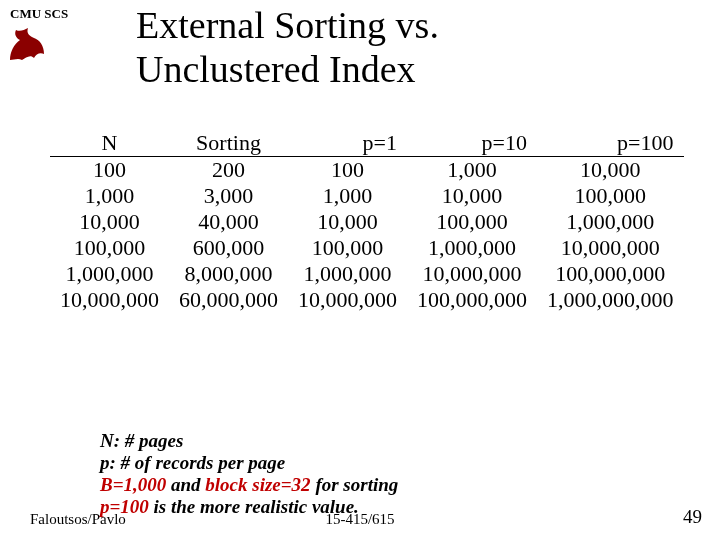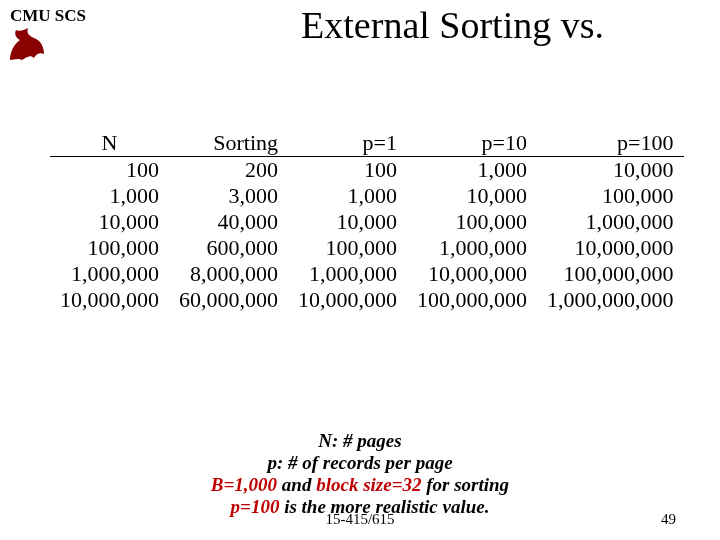--- a/index.html
+++ b/index.html
@@ -1,46 +1,47 @@
 <!DOCTYPE html>
 <html><head>
 <meta charset="utf-8">
 <style>
   html,body{margin:0;padding:0;width:720px;height:540px;background:#fff;font-family:"Times New Roman",Times,serif;color:#000;overflow:hidden}
   .slide{position:relative;width:720px;height:540px}
-  .hdr-label{position:absolute;top:6px;left:10px;font-weight:bold;font-size:17px}
+  .hdr-label{position:absolute;top:6px;left:10px;font-weight:bold;font-size:13px}
   .griffin{position:absolute;top:24px;left:6px;width:44px;height:40px;color:#8b0000}
-  .title{position:absolute;top:4px;left:104px;width:500px;text-align:right;font-size:38px;line-height:1.15}
+  .title{position:absolute;top:4px;left:136px;width:500px;text-align:left;font-size:38px;line-height:1.15}
   .tbl{position:absolute;top:130px;left:50px;border-collapse:collapse;font-family:"Book Antiqua","Palatino Linotype",serif;font-size:22px}
-  .tbl th,.tbl td{padding:0 10px;text-align:right;white-space:nowrap;vertical-align:top}
+  .tbl th,.tbl td{padding:0 10px;text-align:center;white-space:nowrap;vertical-align:top}
   .tbl th{font-weight:normal;border-bottom:1px solid #000}
   .tbl th.hdrN{text-align:center}
   .tbl th.hdrP{text-align:right}
-  .legend{position:absolute;top:430px;left:100px;width:520px;text-align:center;font-style:italic;font-weight:bold;font-size:19px;line-height:1.15}
+  .legend{position:absolute;top:430px;left:100px;width:520px;text-align:left;font-style:italic;font-weight:bold;font-size:19px;line-height:1.15}
   .legend .sym{font-style:italic}
   .legend .red{color:#c00000}
   .footer-l{position:absolute;bottom:12px;left:30px;font-size:15px}
   .footer-c{position:absolute;bottom:12px;left:0;width:720px;text-align:center;font-size:15px}
-  .footer-r{position:absolute;bottom:12px;right:44px;font-size:15px}
+  .footer-r{position:absolute;bottom:12px;right:18px;font-size:19px}
 </style>
 </head>
 <body>
 <div class="slide">
 
 <div class="hdr-label">CMU SCS</div>
 
 <div class="griffin">
   <svg viewBox="0 0 44 40" width="44" height="40">
     <path d="M4 36 C4 28 8 20 14 16 C10 14 8 10 10 6 C14 8 18 6 22 4 C20 10 24 12 28 14 C34 16 38 22 38 30 C34 28 30 30 28 34 C24 30 20 34 16 36 C12 34 8 36 4 36 Z
              M18 22 C20 20 24 20 26 24 C22 26 20 24 18 22 Z" fill="#8b0000"></path>
   </svg>
 </div>
 
 <div class="title">
   <span>External Sorting vs.</span><br>
+  <span>Unclustered Index</span>
 </div>
 
 <table class="tbl">
   <thead>
     <tr>
       <th class="hdrN">N</th>
       <th>Sorting</th>
       <th class="hdrP">p=1</th>
       <th class="hdrP">p=10</th>
       <th class="hdrP">p=100</th>
@@ -92,16 +93,17 @@
   </tbody>
 </table>
 
 <div class="legend">
   <span class="sym">N</span><span>: # pages</span><br>
   <span class="sym">p</span><span>: # of records per page</span><br>
   <span class="red">B=1,000</span><span> and </span><span class="red">block size=32</span><span> for sorting</span><br>
   <span class="red">p=100</span><span> is the more realistic value.</span>
 </div>
 
+<div class="footer-l">Faloutsos/Pavlo</div>
 <div class="footer-c">15-415/615</div>
 <div class="footer-r">49</div>
 
 </div>
 
 </body></html>

